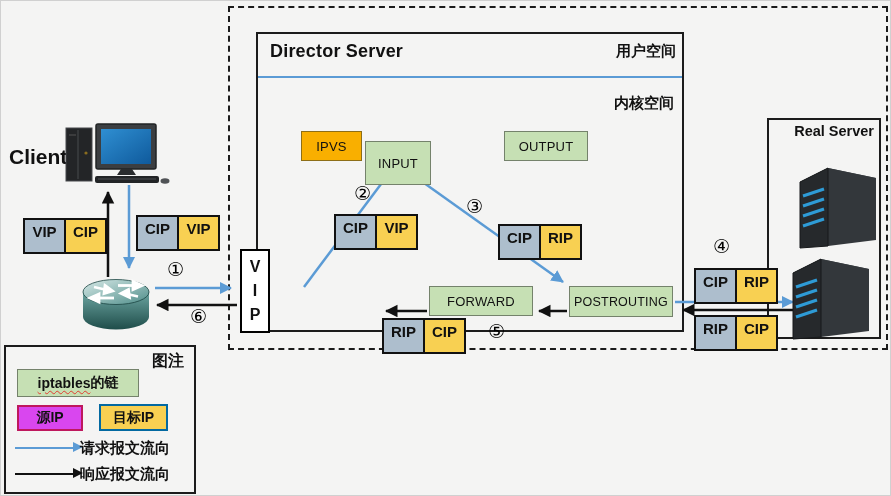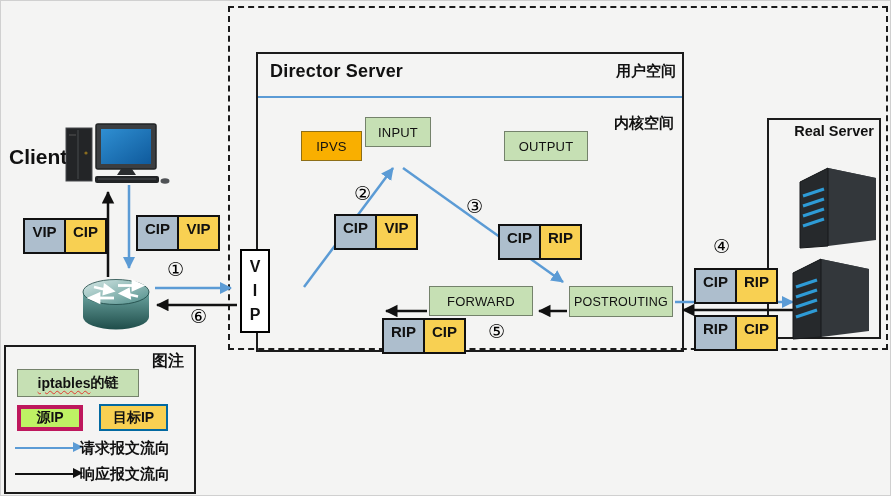--- a/index.html
+++ b/index.html
@@ -42,41 +42,41 @@
   
   .rs-label{font-size:14.5px;font-weight:bold;}
   .client-label{font-size:21px;font-weight:bold;}
   
   .legend-title{font-size:16px;font-weight:bold;}
   .legend-chip{
     box-sizing:border-box;display:flex;align-items:center;justify-content:center;
     font-weight:bold;font-size:14px;
   }
   .legend-chip.green{background:#C6E0B4;border:1.5px solid #74826b;}
-  .legend-chip.gray{background:#bef264;border:4px solid #be185d;}
+  .legend-chip.gray{background:#d946ef;border:2px solid #be185d;}
   .legend-chip.yellow{background:#F8D052;border:2px solid #0369a1;}
   .squiggly{text-decoration:underline wavy #e03c31 1px;text-underline-offset:2px;}
   .legend-text{font-size:15px;font-weight:bold;}
   .legend-arrow{height:0;border-top:2.5px solid #111;width:58px;}
   .legend-arrow::after{
     content:'';position:absolute;right:-10px;top:-7px;
     border-left:10px solid #111;border-top:5.5px solid transparent;border-bottom:5.5px solid transparent;
   }
   .legend-arrow.blue{border-top-color:#5B9BD5;}
   .legend-arrow.blue::after{border-left-color:#5B9BD5;}
   svg{display:block;}
 </style>
 </head>
 <body>
 
 <div id="canvas">
 
   <div class="abs dashed-box" style="left:227px;top:5px;width:656px;height:340px;"></div>
 
-  <div class="abs solid-box" style="left:255px;top:31px;width:428px;height:300px;margin-top:20px;">
+  <div class="abs solid-box" style="left:255px;top:31px;width:428px;height:300px;">
     <div class="abs dir-title" style="left:12px;top:7px;">Director Server</div>
     <div class="abs space-label" style="right:6px;top:8px;">用户空间</div>
     <div class="abs divider" style="left:0;top:42px;width:424px;"></div>
     <div class="abs space-label" style="right:8px;top:60px;">内核空间</div>
   </div>
 
   <div class="abs solid-box" style="left:766px;top:117px;width:114px;height:221px;">
     <div class="abs rs-label" style="right:5px;top:3px;">Real Server</div>
   </div>
 
@@ -123,21 +123,21 @@
     <line x1="674" y1="301" x2="792" y2="301" stroke="#5B9BD5" stroke-width="2.5" marker-end="url(#mBlue)"></line>
 
     <line x1="797" y1="309" x2="682" y2="309" stroke="#111" stroke-width="2.5" marker-end="url(#mBlack)"></line>
     <line x1="566" y1="310" x2="538" y2="310" stroke="#111" stroke-width="2.5" marker-end="url(#mBlack)"></line>
     <line x1="426" y1="310" x2="385" y2="310" stroke="#111" stroke-width="2.5" marker-end="url(#mBlack)"></line>
     <line x1="236" y1="304" x2="156" y2="304" stroke="#111" stroke-width="2.5" marker-end="url(#mBlack)"></line>
     <line x1="107" y1="276" x2="107" y2="191" stroke="#111" stroke-width="2.5" marker-end="url(#mBlack)"></line>
   </svg>
 
   <div class="abs chain ipvs" style="left:300px;top:130px;width:61px;height:30px;">IPVS</div>
-  <div class="abs chain" style="left:364px;top:116px;width:66px;height:30px;">INPUT</div>
+  <div class="abs chain" style="left:364px;top:140px;width:66px;height:44px;">INPUT</div>
   <div class="abs chain" style="left:503px;top:130px;width:84px;height:30px;">OUTPUT</div>
   <div class="abs chain" style="left:428px;top:285px;width:104px;height:30px;">FORWARD</div>
   <div class="abs chain" style="left:568px;top:285px;width:104px;height:31px;font-size:12.5px;">POSTROUTING</div>
 
   <div class="abs vipnode" style="left:239px;top:248px;width:30px;height:84px;">
     <span>V</span>
     <span>I</span>
     <span>P</span>
   </div>
 

